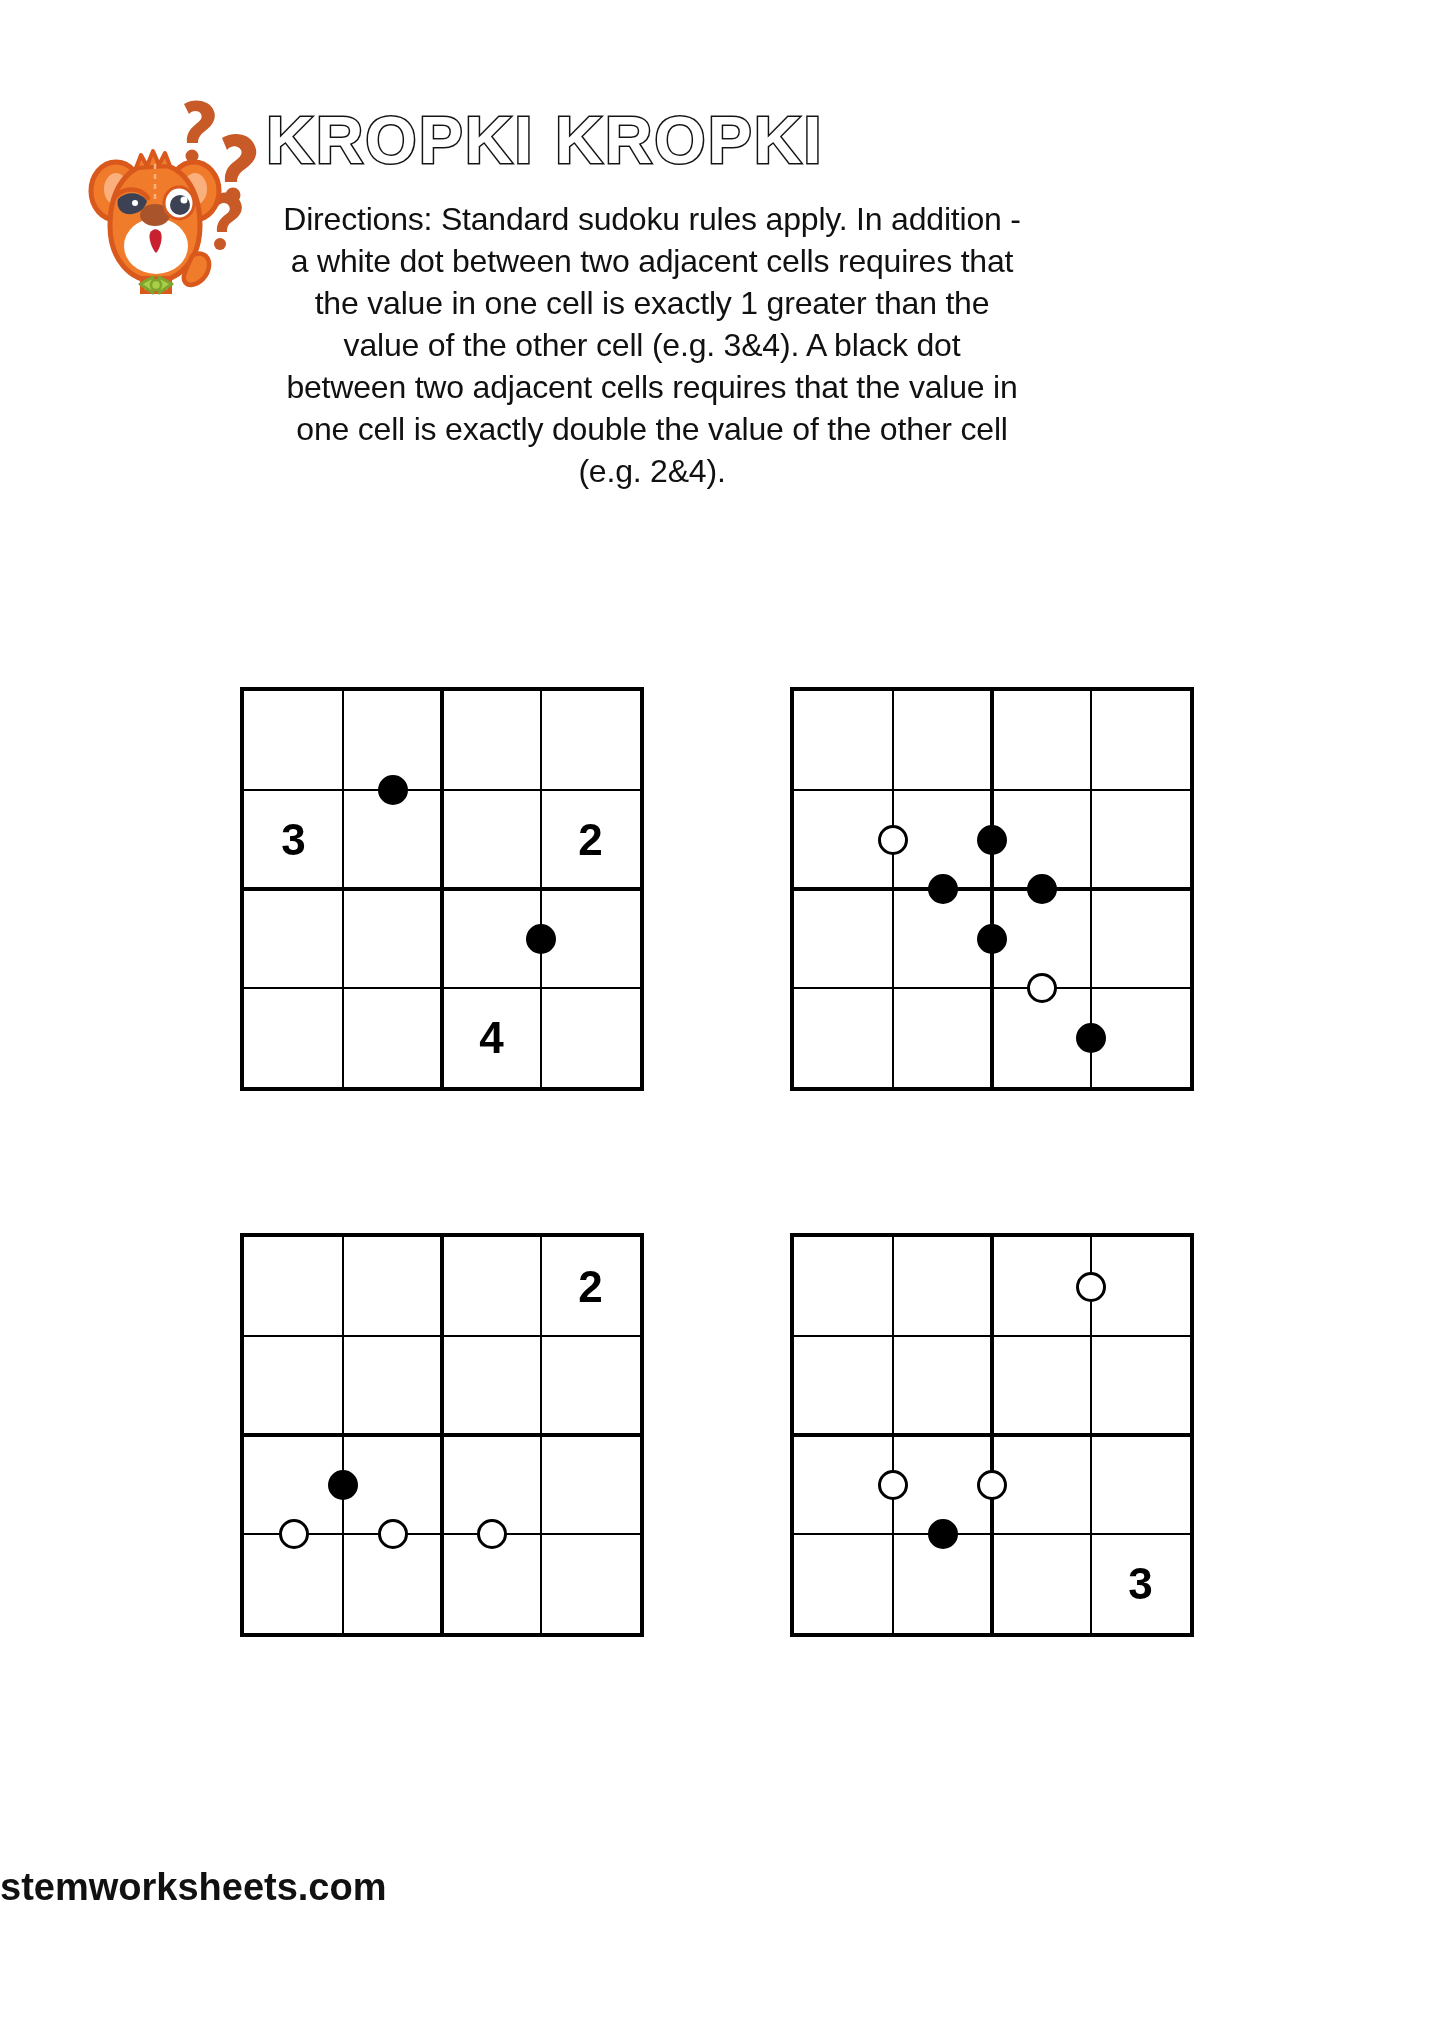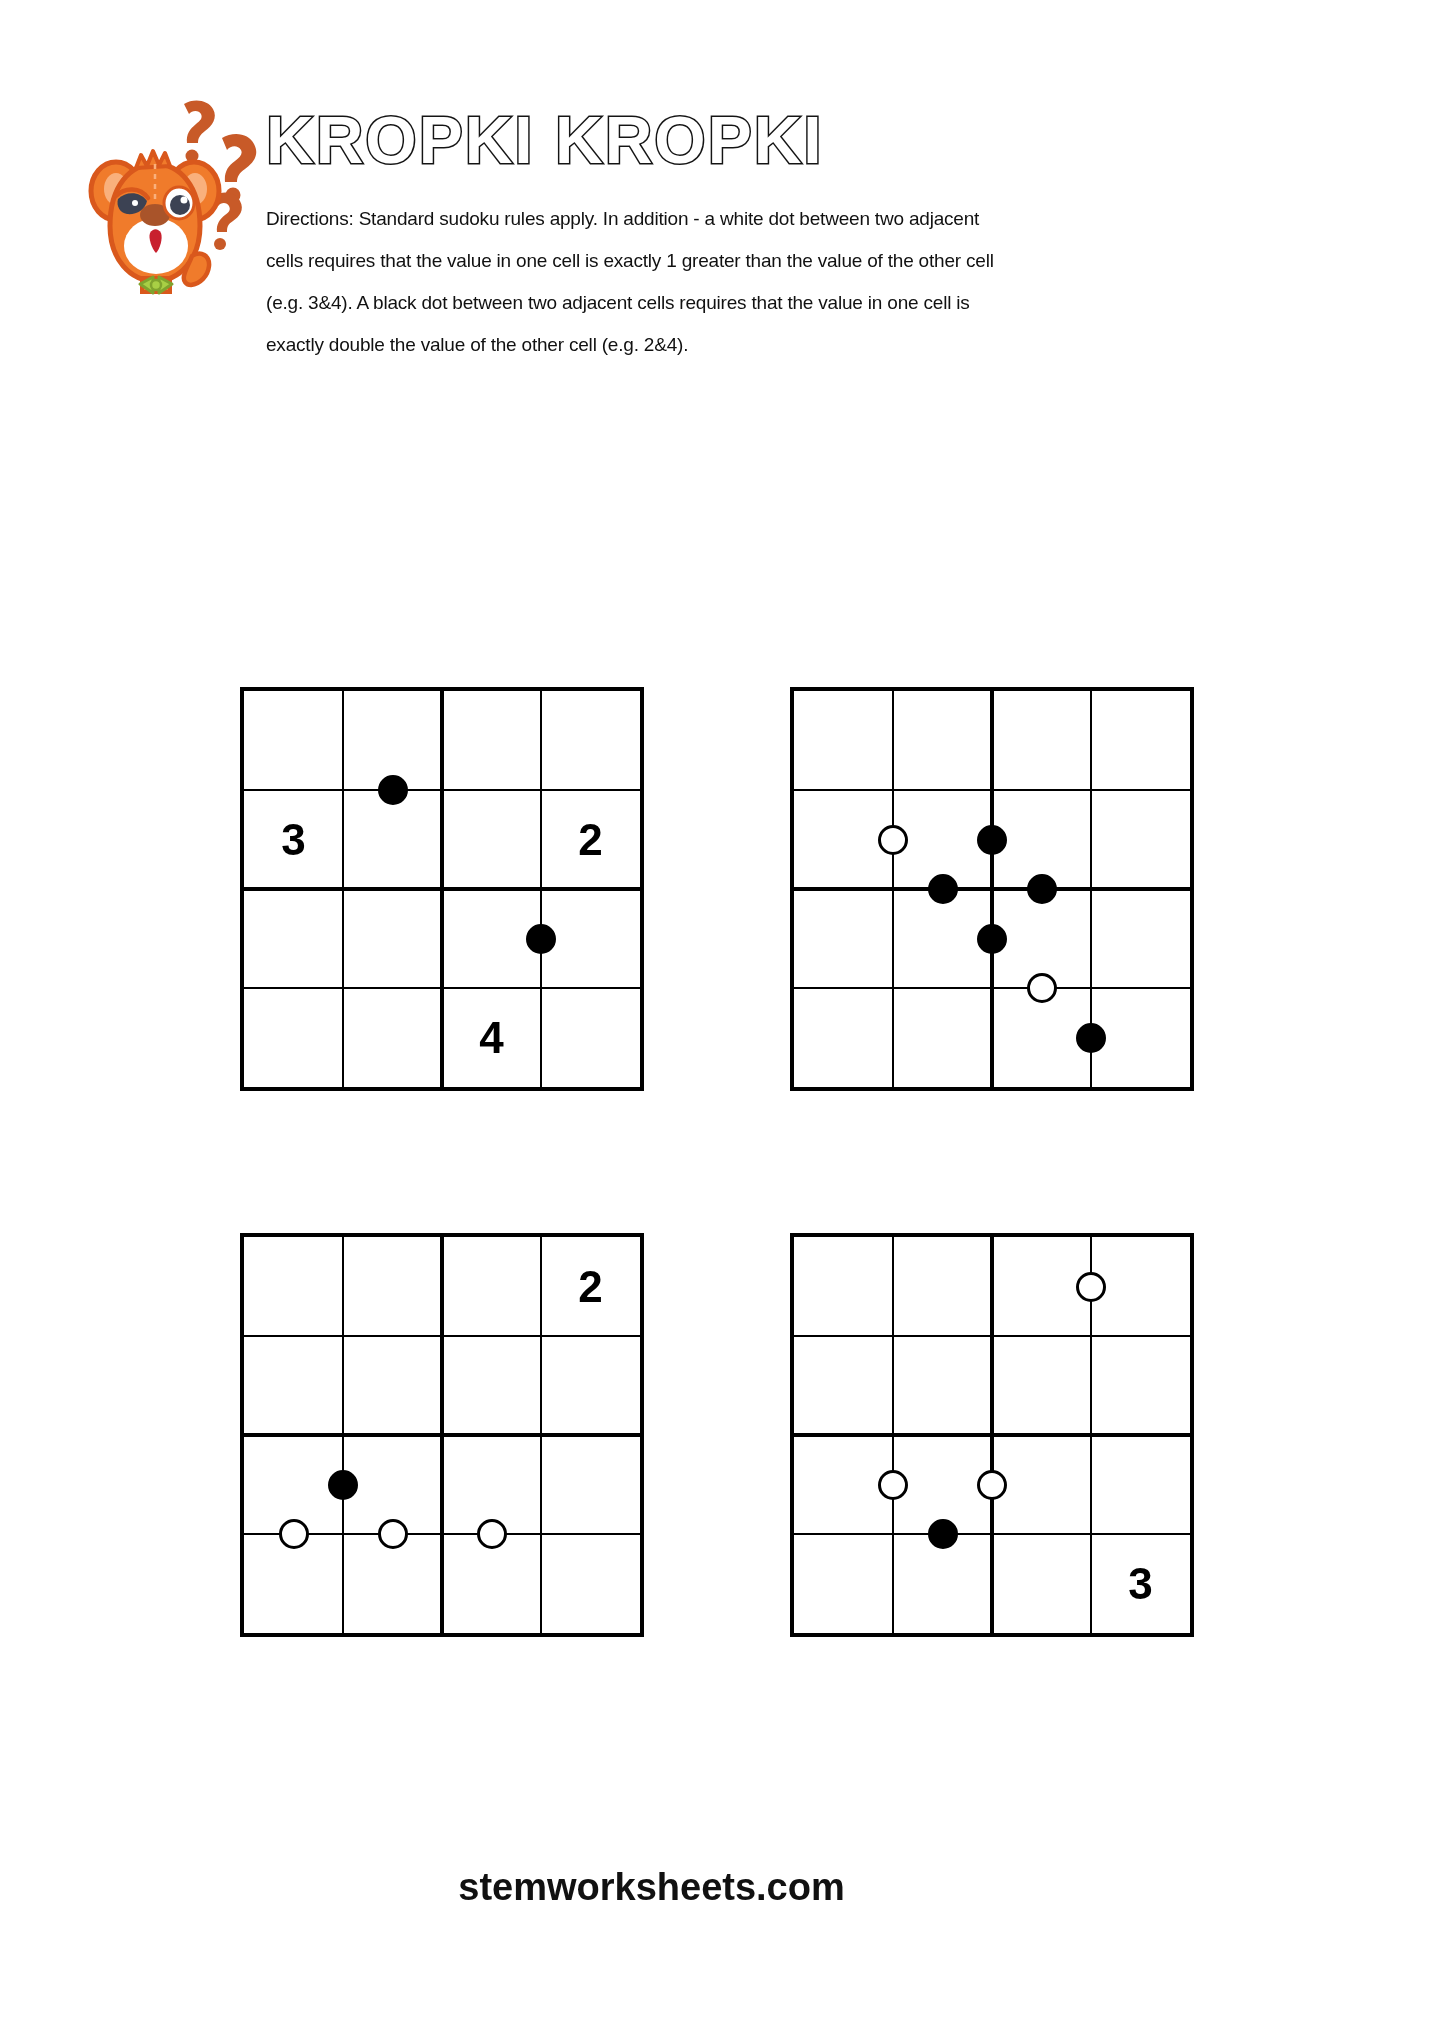--- a/index.html
+++ b/index.html
@@ -46,29 +46,30 @@
     letter-spacing: 2px;
     line-height: 72px;
     color: #ffffff;
     -webkit-text-stroke: 3px #141414;
     paint-order: stroke fill;
     margin: 0;
     white-space: nowrap;
   }
 
   #directions {
-    margin: 0;
+    margin: 16px;
     padding: 0;
     margin-top: 22px;
     width: 740px;
     font-family: "Liberation Sans", sans-serif;
-    font-size: 19px;
+    font-size: 32px;
     line-height: 42px;
     color: #111111;
     letter-spacing: -0.2px;
+    text-align: center;
   }
 
   
   #puzzles {
     position: absolute;
     left: 0;
     top: 0;
     width: 1445px;
     height: 2043px;
   }
@@ -127,21 +128,21 @@
     background: #ffffff;
     border: 3px solid #000000;
   }
 
   
   #footer {
     position: absolute;
     left: 0;
     top: 1866px;
     width: 1445px;
-    text-align: center;
+    text-align: left;
     padding-right: 142px;
     box-sizing: border-box;
   }
   #footer-text {
     font-family: "Liberation Sans", sans-serif;
     font-size: 38px;
     font-weight: 600;
     color: #111111;
     letter-spacing: 0px;
   }

